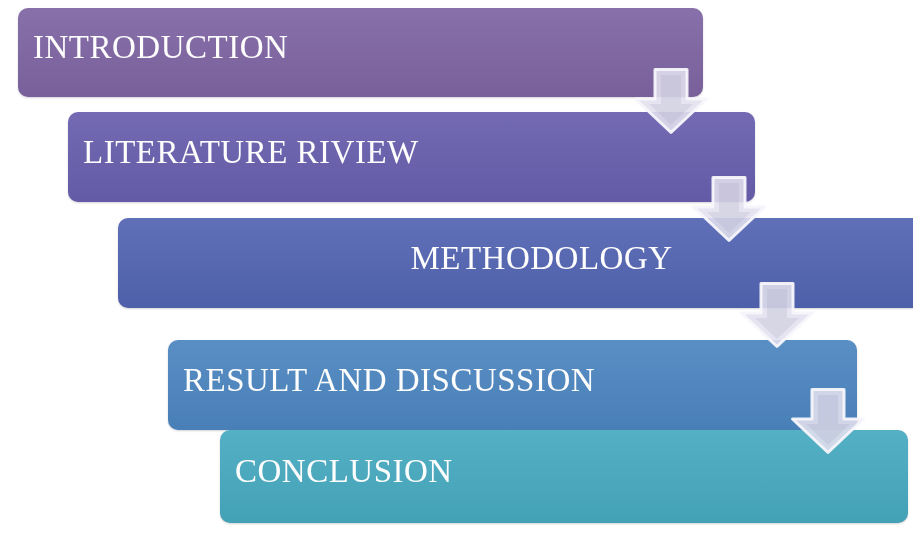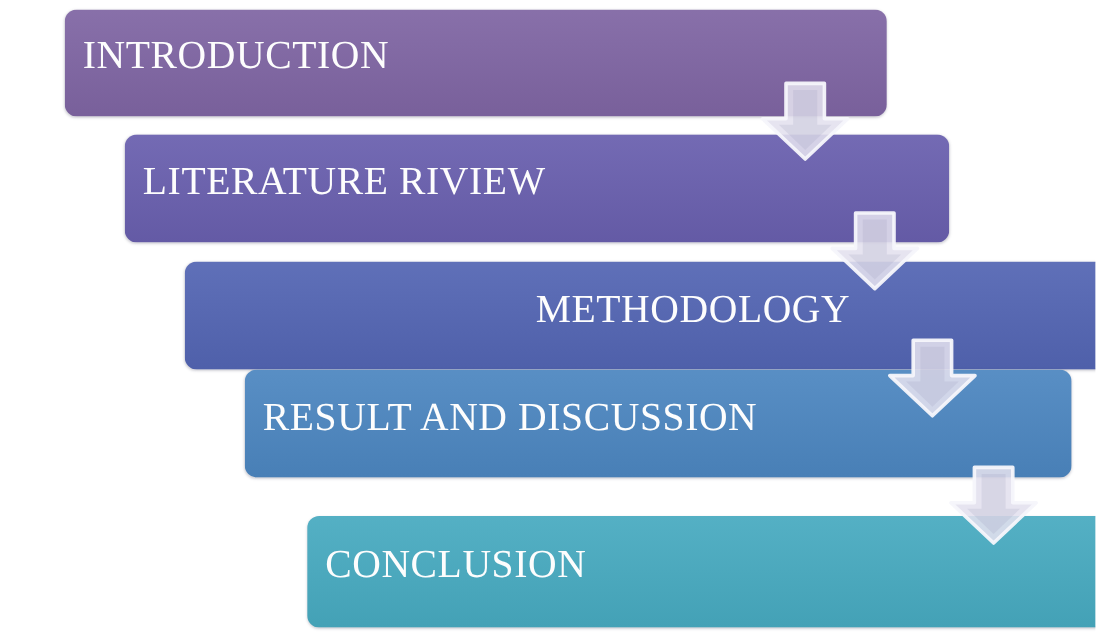--- a/index.html
+++ b/index.html
@@ -18,34 +18,33 @@
   .bar {
     position: absolute;
     border-radius: 10px;
     display: flex;
     align-items: center;
     padding-left: 15px;
     padding-bottom: 22px;
     box-sizing: border-box;
     background-image: linear-gradient(rgba(255,255,255,0.07), rgba(0,0,0,0.05));
     box-shadow: 0 1px 2px rgba(80,80,105,0.25);
-    margin-left: 36px;
   }
   .bar-label {
     color: #fdfdfd;
     font-size: 33px;
     letter-spacing: 0.5px;
     white-space: nowrap;
     line-height: 1;
     transform: translateY(6px);
   }
   .bar1 { left: 18px;  top: 8px;   width: 685px; height: 89px; }
   .bar2 { left: 68px;  top: 112px; width: 687px; height: 90px; }
   .bar3 { left: 118px; top: 218px; width: 832px; height: 90px; justify-content: center; }
-  .bar4 { left: 168px; top: 308px; width: 689px; height: 90px; }
+  .bar4 { left: 168px; top: 340px; width: 689px; height: 90px; }
   .bar5 { left: 220px; top: 430px; width: 688px; height: 93px; }
   .arrow {
     position: absolute;
     width: 74px;
     height: 66px;
     overflow: visible;
     z-index: 5;
   }
   .arrow polygon.outer {
     fill: var(--arrow-fill, rgba(226,224,238,0.88));

